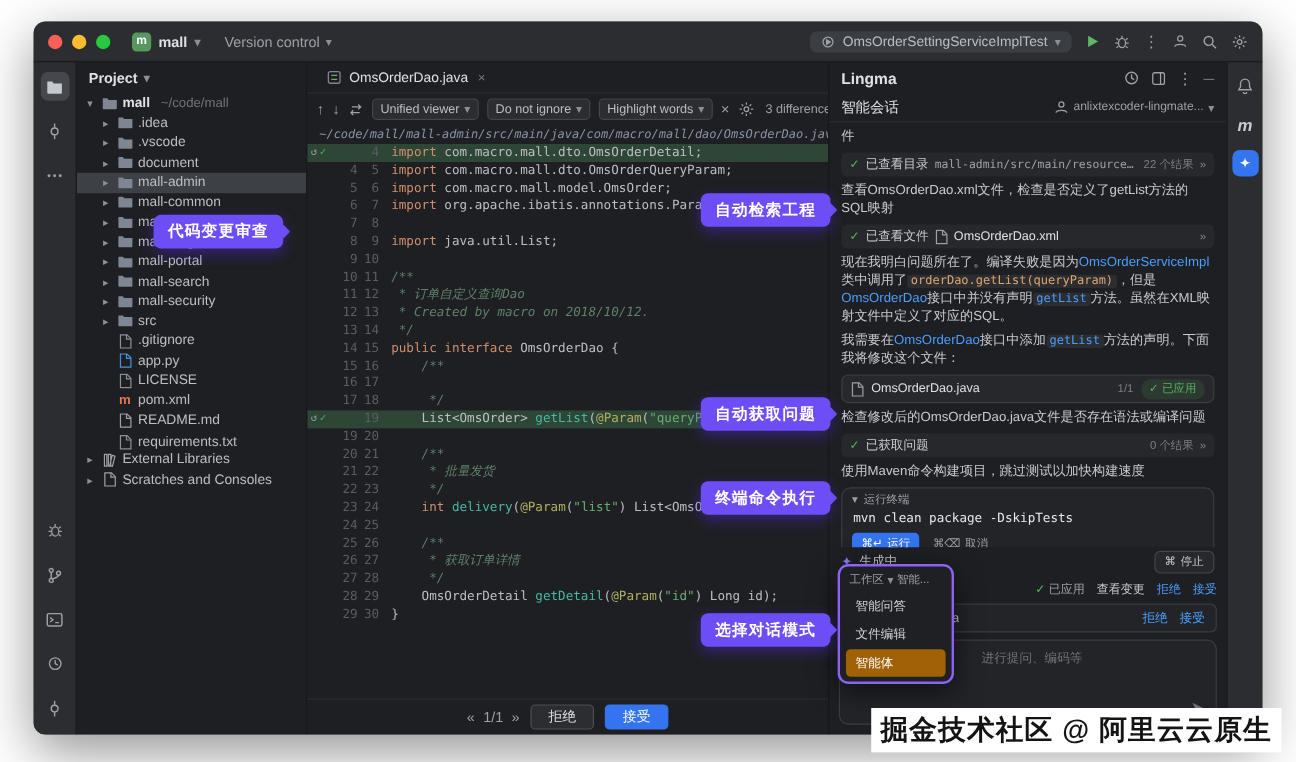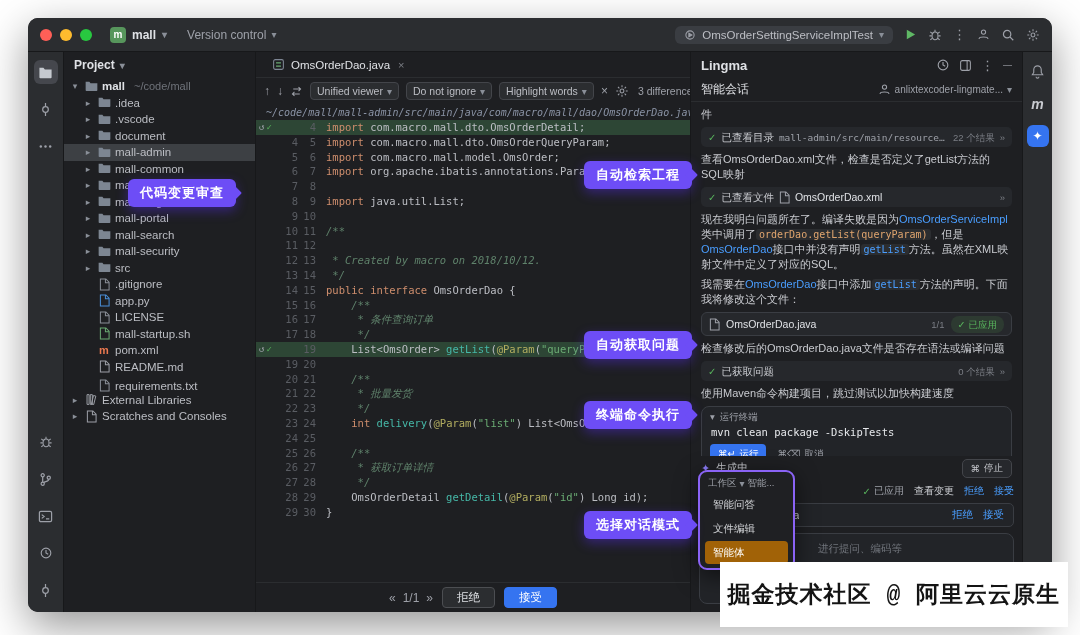--- a/index.html
+++ b/index.html
@@ -137,22 +137,22 @@
     display:flex;flex-direction:column;align-items:center;gap:13px;padding-top:7px}
   .m-logo{color:#c9cbd0;font-weight:bold;font-size:14px;font-style:italic}
   .lingma-app{width:22px;height:22px;border-radius:6px;background:#3574f0;color:#fff;font-size:12px;
     display:flex;align-items:center;justify-content:center}
 
   
   .callout{position:absolute;background:#6d4df6;color:#fff;font-size:13px;font-weight:bold;letter-spacing:1px;
     padding:5px 12px;border-radius:6px;box-shadow:0 4px 12px rgba(84,44,226,.45);z-index:9;white-space:nowrap}
   .callout::after{content:"";position:absolute;right:-4px;top:50%;width:9px;height:9px;background:#6d4df6;
     transform:translateY(-50%) rotate(45deg);border-radius:1px}
-  .watermark{position:absolute;right:12px;bottom:8px;z-index:10;background:#fff;padding:17px 8px;
-    font-size:23px;font-weight:bold;color:#141414;letter-spacing:1px;font-family:Liberation Mono, monospace}
+  .watermark{position:absolute;right:12px;bottom:8px;z-index:10;background:#fff;padding:3px 8px;
+    font-size:23px;font-weight:bold;color:#141414;letter-spacing:1px;font-family:Liberation Sans, sans-serif}
 </style>
 </head>
 <body>
 
 <div class="window">
 
   <div class="titlebar">
     <div class="lights">
       <span class="light l-red"></span>
       <span class="light l-yellow"></span>
@@ -405,30 +405,20 @@
           <span class="ticon" style="color: rgb(138, 143, 152);">
             <svg width="11" height="13" viewBox="0 0 12 14" fill="none" stroke="currentColor" stroke-width="1.1">
               <path d="M1.5 1h6L11 4.5V13H1.5z"></path>
               <path d="M7 1v4h4"></path>
             </svg>
           </span>
           <span class="lbl">LICENSE</span>
         </div>
         <div class="tree-row" style="padding-left: 19px;">
           <span class="chevspan"></span>
-          <span class="ticon" style="color: rgb(106, 171, 115);">
-            <svg width="11" height="13" viewBox="0 0 12 14" fill="none" stroke="currentColor" stroke-width="1.1">
-              <path d="M1.5 1h6L11 4.5V13H1.5z"></path>
-              <path d="M7 1v4h4"></path>
-            </svg>
-          </span>
-          <span class="lbl">mall-startup.sh</span>
-        </div>
-        <div class="tree-row" style="padding-left: 19px;">
-          <span class="chevspan"></span>
           <span class="ticon">
             <span class="mv">m</span>
           </span>
           <span class="lbl">pom.xml</span>
         </div>
         <div class="tree-row" style="padding-left: 19px;">
           <span class="chevspan"></span>
           <span class="ticon" style="color: rgb(157, 160, 168);">
             <svg width="11" height="13" viewBox="0 0 12 14" fill="none" stroke="currentColor" stroke-width="1.1">
               <path d="M1.5 1h6L11 4.5V13H1.5z"></path>
@@ -514,26 +504,26 @@
     <div class="path-row">~/code/mall/mall-admin/src/main/java/com/macro/mall/dao/OmsOrderDao.java</div>
     <div class="code" id="code">
         <div class="crow added"><span class="g-ic"><span class="g-undo">↺</span><span class="g-check">✓</span></span><span class="g-o"></span><span class="g-n">4</span><span class="ctext"><span class="tk-kw">import </span><span class="tk-pl">com.macro.mall.dto.OmsOrderDetail;</span></span></div>
         <div class="crow"><span class="g-ic"></span><span class="g-o">4</span><span class="g-n">5</span><span class="ctext"><span class="tk-kw">import </span><span class="tk-pl">com.macro.mall.dto.OmsOrderQueryParam;</span></span></div>
         <div class="crow"><span class="g-ic"></span><span class="g-o">5</span><span class="g-n">6</span><span class="ctext"><span class="tk-kw">import </span><span class="tk-pl">com.macro.mall.model.OmsOrder;</span></span></div>
         <div class="crow"><span class="g-ic"></span><span class="g-o">6</span><span class="g-n">7</span><span class="ctext"><span class="tk-kw">import </span><span class="tk-pl">org.apache.ibatis.annotations.Param;</span></span></div>
         <div class="crow"><span class="g-ic"></span><span class="g-o">7</span><span class="g-n">8</span><span class="ctext"></span></div>
         <div class="crow"><span class="g-ic"></span><span class="g-o">8</span><span class="g-n">9</span><span class="ctext"><span class="tk-kw">import </span><span class="tk-pl">java.util.List;</span></span></div>
         <div class="crow"><span class="g-ic"></span><span class="g-o">9</span><span class="g-n">10</span><span class="ctext"></span></div>
         <div class="crow"><span class="g-ic"></span><span class="g-o">10</span><span class="g-n">11</span><span class="ctext"><span class="tk-cm">/**</span></span></div>
-        <div class="crow"><span class="g-ic"></span><span class="g-o">11</span><span class="g-n">12</span></div>
+        <div class="crow"><span class="g-ic"></span><span class="g-o">11</span><span class="g-n">12</span><span class="ctext"><span class="tk-cm"> * 订单自定义查询Dao</span></span></div>
         <div class="crow"><span class="g-ic"></span><span class="g-o">12</span><span class="g-n">13</span><span class="ctext"><span class="tk-cm"> * Created by macro on 2018/10/12.</span></span></div>
         <div class="crow"><span class="g-ic"></span><span class="g-o">13</span><span class="g-n">14</span><span class="ctext"><span class="tk-cm"> */</span></span></div>
         <div class="crow"><span class="g-ic"></span><span class="g-o">14</span><span class="g-n">15</span><span class="ctext"><span class="tk-kw">public interface </span><span class="tk-pl">OmsOrderDao {</span></span></div>
         <div class="crow"><span class="g-ic"></span><span class="g-o">15</span><span class="g-n">16</span><span class="ctext"><span class="tk-cm">    /**</span></span></div>
-        <div class="crow"><span class="g-ic"></span><span class="g-o">16</span><span class="g-n">17</span><span class="ctext"><span class="tk-cm">     * 条件查询订单</span></span></div>
+        <div class="crow"><span class="g-ic"></span><span class="g-o">16</span><span class="g-n">17</span></div>
         <div class="crow"><span class="g-ic"></span><span class="g-o">17</span><span class="g-n">18</span><span class="ctext"><span class="tk-cm">     */</span></span></div>
         <div class="crow added"><span class="g-ic"><span class="g-undo">↺</span><span class="g-check">✓</span></span><span class="g-o"></span><span class="g-n">19</span><span class="ctext"><span class="tk-pl">    List&lt;OmsOrder&gt; </span><span class="tk-mt">getList</span><span class="tk-pl">(</span><span class="tk-an">@Param</span><span class="tk-pl">(</span><span class="tk-st">"queryParam"</span><span class="tk-pl">) OmsOrderQueryParam queryParam);</span></span></div>
         <div class="crow"><span class="g-ic"></span><span class="g-o">19</span><span class="g-n">20</span><span class="ctext"></span></div>
         <div class="crow"><span class="g-ic"></span><span class="g-o">20</span><span class="g-n">21</span><span class="ctext"><span class="tk-cm">    /**</span></span></div>
         <div class="crow"><span class="g-ic"></span><span class="g-o">21</span><span class="g-n">22</span><span class="ctext"><span class="tk-cm">     * 批量发货</span></span></div>
         <div class="crow"><span class="g-ic"></span><span class="g-o">22</span><span class="g-n">23</span><span class="ctext"><span class="tk-cm">     */</span></span></div>
         <div class="crow"><span class="g-ic"></span><span class="g-o">23</span><span class="g-n">24</span><span class="ctext"><span class="tk-pl">    </span><span class="tk-kw">int </span><span class="tk-mt">delivery</span><span class="tk-pl">(</span><span class="tk-an">@Param</span><span class="tk-pl">(</span><span class="tk-st">"list"</span><span class="tk-pl">) List&lt;OmsOrderDeliveryParam&gt; deliveryParamList);</span></span></div>
         <div class="crow"><span class="g-ic"></span><span class="g-o">24</span><span class="g-n">25</span><span class="ctext"></span></div>
         <div class="crow"><span class="g-ic"></span><span class="g-o">25</span><span class="g-n">26</span><span class="ctext"><span class="tk-cm">    /**</span></span></div>
         <div class="crow"><span class="g-ic"></span><span class="g-o">26</span><span class="g-n">27</span><span class="ctext"><span class="tk-cm">     * 获取订单详情</span></span></div>

